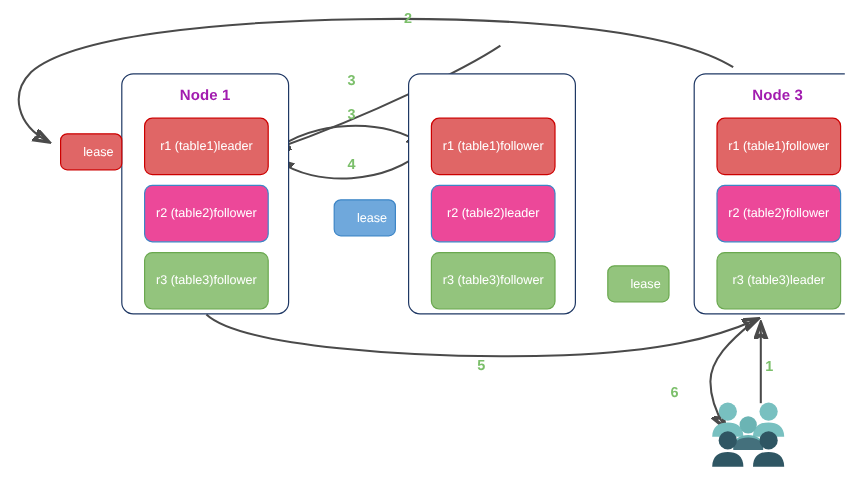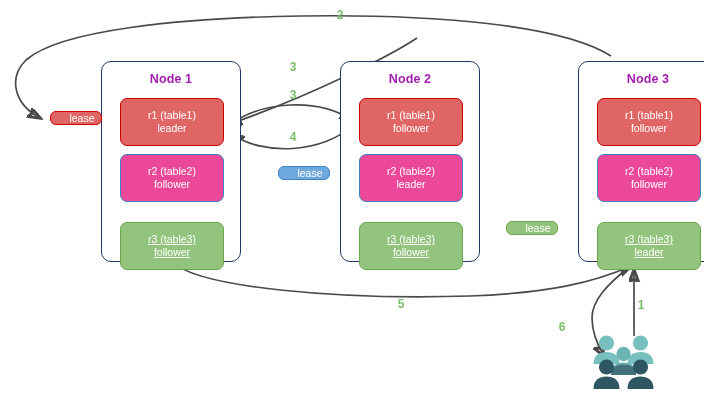--- a/index.html
+++ b/index.html
@@ -31,46 +31,46 @@
     letter-spacing:.1px;
   }
   .replica{
     position:absolute;
     left:18px;
     width:104px;
     height:48px;
     border-radius:7px;
     box-sizing:border-box;
     display:flex;
-    flex-direction:column;
+    flex-direction:row;
     align-items:center;
     justify-content:center;
     color:#ffffff;
     font-size:10.5px;
     line-height:13px;
     text-align:center;
   }
   .rep-red{background:#e06666;border:1.6px solid #cc0000;}
   .rep-blue{background:#ec4899;border:1.6px solid #3d85c6;}
   .rep-green{background:#93c47d;border:1.6px solid #6aa84f;}
 
   .r0{top:36px;}
   .r1{top:92px;}
-  .r2{top:160px;text-decoration:underline;}
+  .r2{top:148px;}
 
   
   .lease{
     position:absolute;
     border-radius:6px;
     box-sizing:border-box;
     display:flex;align-items:center;justify-content:center;
     color:#ffffff;
     font-size:10.5px;
     z-index:4;
-    height:14px;
+    height:31px;
     padding-left:12px;
   }
   .lease-red{background:#e06666;border:1.6px solid #cc0000;}
   .lease-blue{background:#6fa8dc;border:1.6px solid #3d85c6;}
   .lease-green{background:#93c47d;border:1.6px solid #6aa84f;}
 
   
   #arrows{position:absolute;left:0;top:0;width:704px;height:405px;z-index:2;}
   #arrows path{fill:none;stroke:#4a4a4a;stroke-width:1.7px;}
 
@@ -125,21 +125,20 @@
       <span>r2 (table2)</span>
       <span>follower</span>
     </div>
     <div class="replica rep-green r2">
       <span>r3 (table3)</span>
       <span>follower</span>
     </div>
   </div>
 
   <div class="node" id="node-2" style="left:340px;top:61px;width:140px;height:201px;">
-    <div class="node-title">Node 2</div>
     <div class="replica rep-red r0">
       <span>r1 (table1)</span>
       <span>follower</span>
     </div>
     <div class="replica rep-blue r1">
       <span>r2 (table2)</span>
       <span>leader</span>
     </div>
     <div class="replica rep-green r2">
       <span>r3 (table3)</span>

